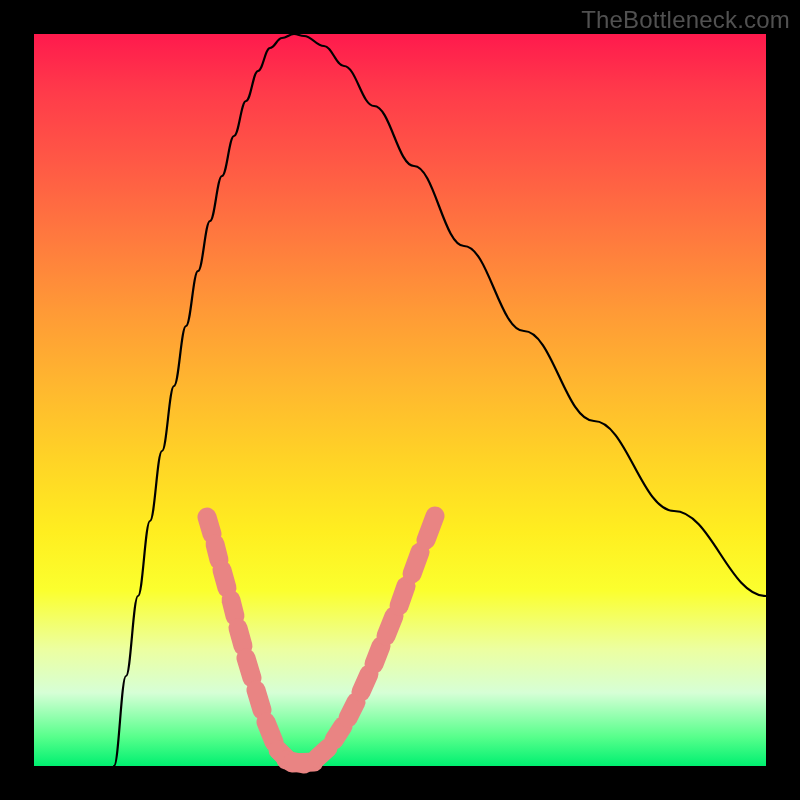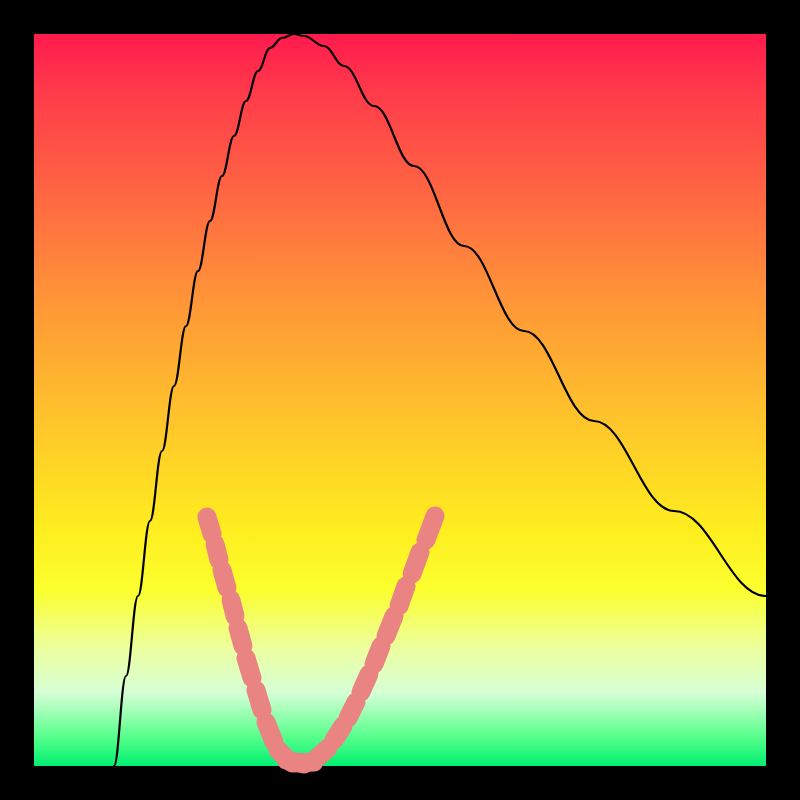--- a/index.html
+++ b/index.html
@@ -69,20 +69,21 @@
     fill: #e98483;
     stroke: #e98483;
     stroke-width: 19;
     stroke-linecap: round;
   }
 </style>
 </head>
 <body>
 
 <div class="stage">
+  <div class="watermark">TheBottleneck.com</div>
 
   <div class="plot-area">
     <svg class="curves" viewBox="0 0 732 732" preserveAspectRatio="none">
       <g id="beads-group">
           <line x1="173" y1="483" x2="178" y2="500" class="bead"></line>
           <line x1="181" y1="510" x2="185" y2="526" class="bead"></line>
           <line x1="188" y1="536" x2="193" y2="554" class="bead"></line>
           <line x1="197" y1="566" x2="201" y2="582" class="bead"></line>
           <line x1="204" y1="594" x2="209" y2="612" class="bead"></line>
           <line x1="212" y1="624" x2="218" y2="644" class="bead"></line>

